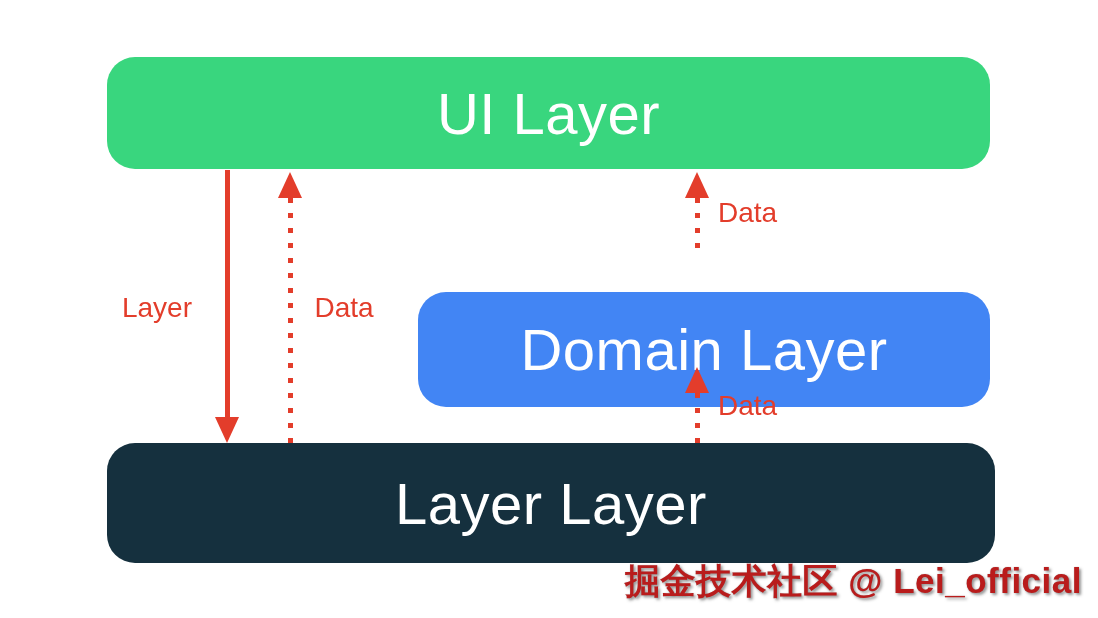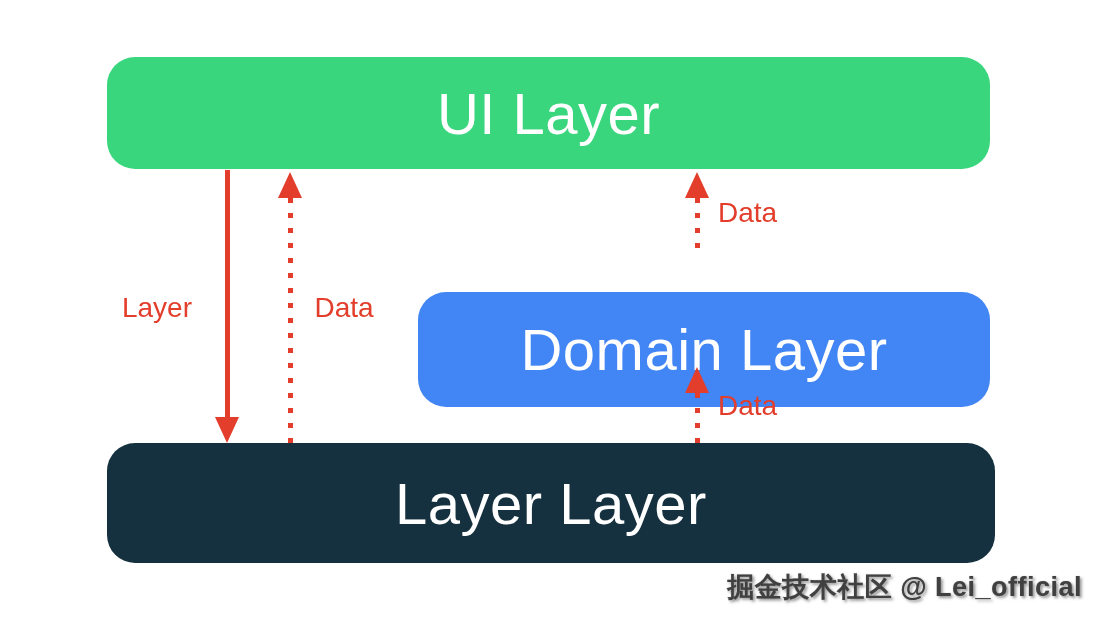--- a/index.html
+++ b/index.html
@@ -73,23 +73,23 @@
   }
   .label-events        { left: 107px; top: 294px; width: 100px; text-align: center; }
   .label-data-left     { left: 312px; top: 294px; width: 64px;  text-align: center; }
   .label-data-topright { left: 718px; top: 199px; }
   .label-data-botright { left: 718px; top: 392px; }
 
   .watermark {
     position: absolute;
     right: 16px;
     bottom: 13px;
-    font-size: 27px;
+    font-size: 35px;
     font-weight: 700;
-    color: #404040;
+    color: #b91c1c;
     text-shadow: 0 0 1px rgba(120,120,120,0.55), 2px 2px 3px rgba(90,90,90,0.65);
     white-space: nowrap;
     letter-spacing: 0.5px;
   }
 </style>
 </head>
 <body>
 
 <div class="canvas">
 

